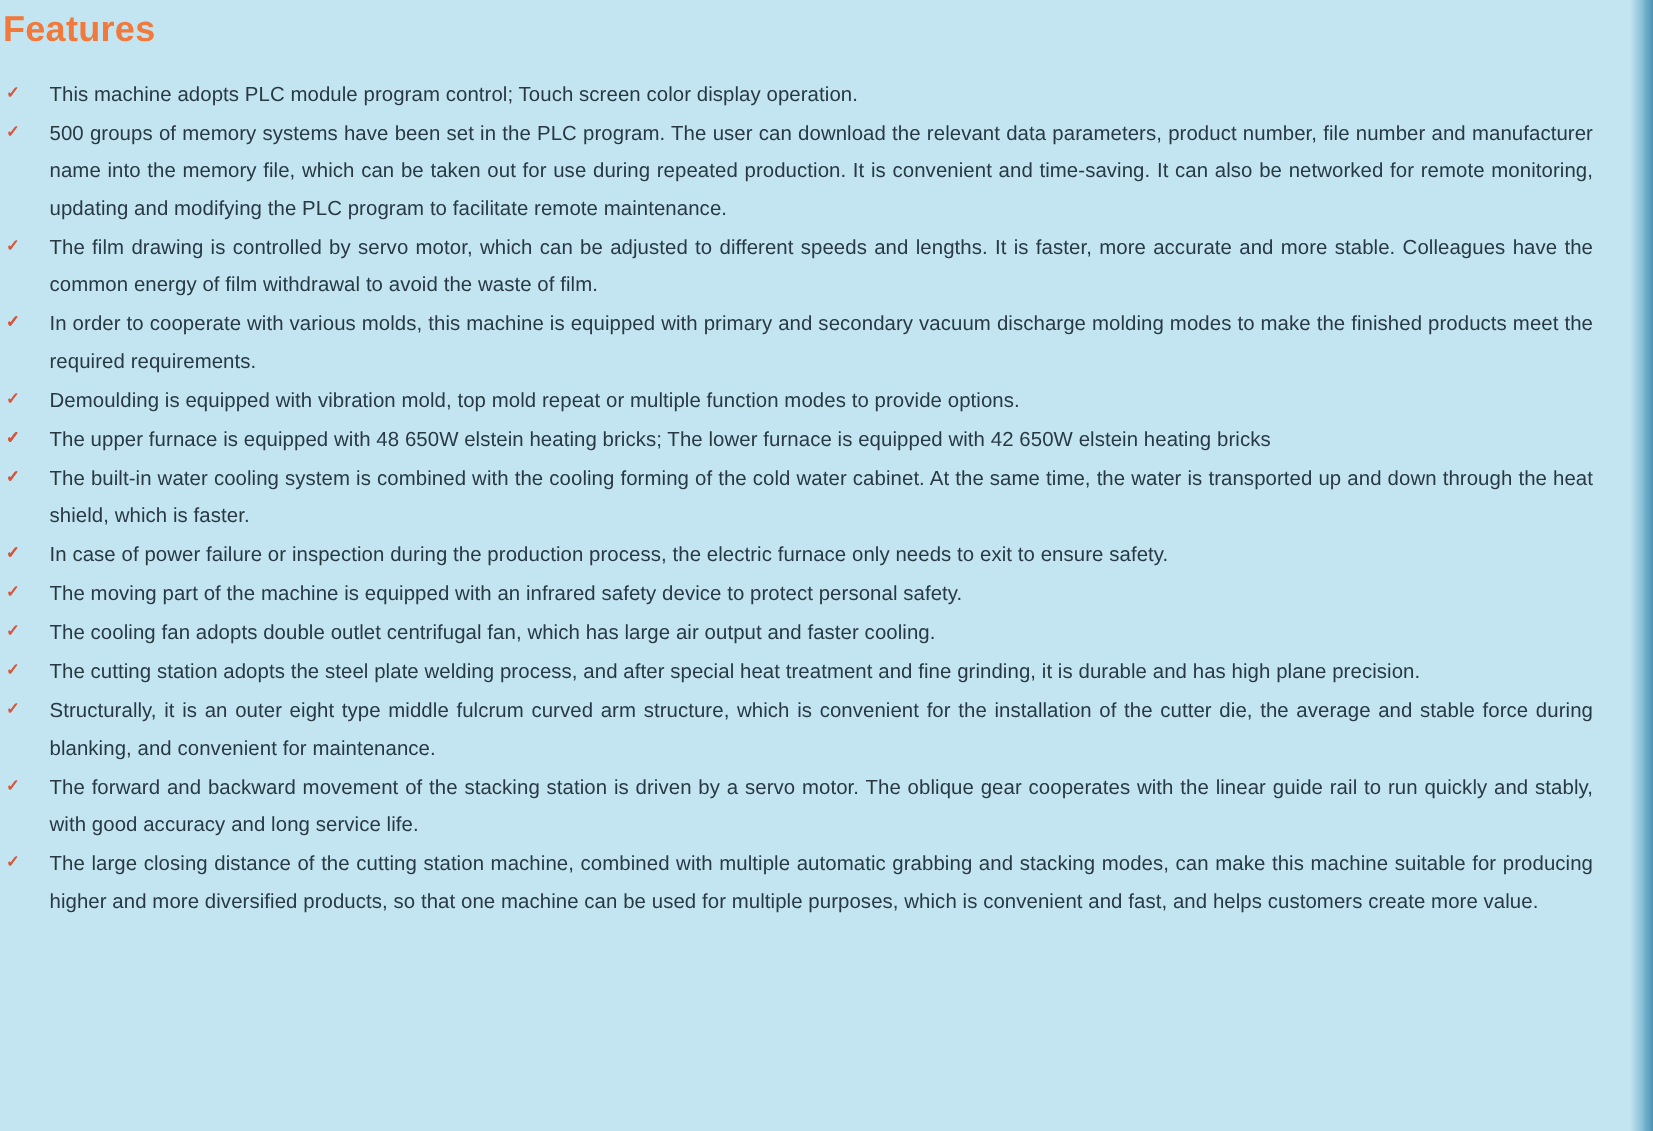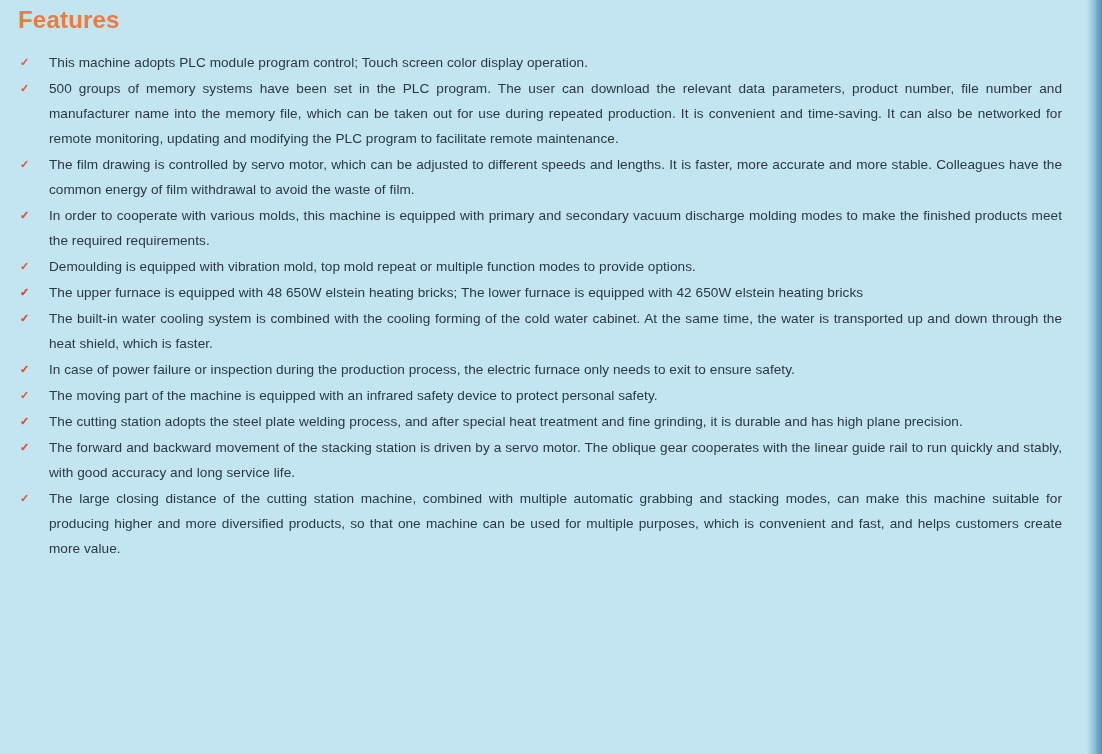--- a/index.html
+++ b/index.html
@@ -13,21 +13,21 @@
     overflow: hidden;
     position: relative;
     font-family: "Liberation Sans", sans-serif;
     -webkit-font-smoothing: antialiased;
   }
   .page {
     position: relative;
     width: 1102px;
     height: 754px;
     box-sizing: border-box;
-    padding: 6px 0 0 18px;
+    padding: 6px 0 0 2px;
     background:
       linear-gradient(90deg,
         rgba(195,229,241,0) 0%,
         rgba(195,229,241,0) 98.6%,
         rgba(104,170,198,0.85) 99.6%,
         rgba(80,150,182,0.9) 100%),
       #c3e5f1;
   }
   .title {
     margin: 0;
@@ -87,21 +87,21 @@
       <li><span class="check">✓</span><span>In order to cooperate with various molds, this machine is equipped with primary and secondary vacuum discharge molding modes to make the finished products meet the required requirements.</span></li>
       <li><span class="check">✓</span><span>Demoulding is equipped with vibration mold, top mold repeat or multiple function modes to provide options.</span></li>
       <li><span class="check">✓</span></li>
       <li><span class="check">✓</span></li>
       <li><span class="check">✓</span><span>The upper furnace is equipped with 48 650W elstein heating bricks; The lower furnace is equipped with 42 650W elstein heating bricks</span></li>
       <li><span class="check">✓</span></li>
       <li><span class="check">✓</span><span>The built-in water cooling system is combined with the cooling forming of the cold water cabinet. At the same time, the water is transported up and down through the heat shield, which is faster.</span></li>
       <li><span class="check">✓</span></li>
       <li><span class="check">✓</span><span>In case of power failure or inspection during the production process, the electric furnace only needs to exit to ensure safety.</span></li>
       <li><span class="check">✓</span><span>The moving part of the machine is equipped with an infrared safety device to protect personal safety.</span></li>
-      <li><span class="check">✓</span></li>
+      <li><span class="check">✓</span><span>The cooling fan adopts double outlet centrifugal fan, which has large air output and faster cooling.</span></li>
       <li><span class="check">✓</span><span>The cutting station adopts the steel plate welding process, and after special heat treatment and fine grinding, it is durable and has high plane precision.</span></li>
-      <li><span class="check">✓</span></li>
+      <li><span class="check">✓</span><span>Structurally, it is an outer eight type middle fulcrum curved arm structure, which is convenient for the installation of the cutter die, the average and stable force during blanking, and convenient for maintenance.</span></li>
       <li><span class="check">✓</span><span>The forward and backward movement of the stacking station is driven by a servo motor. The oblique gear cooperates with the linear guide rail to run quickly and stably, with good accuracy and long service life.</span></li>
       <li><span class="check">✓</span><span>The large closing distance of the cutting station machine, combined with multiple automatic grabbing and stacking modes, can make this machine suitable for producing higher and more diversified products, so that one machine can be used for multiple purposes, which is convenient and fast, and helps customers create more value.</span></li>
     </ul>
 
   <div class="edge-shadow"></div>
 </div>
 
 </body></html>

